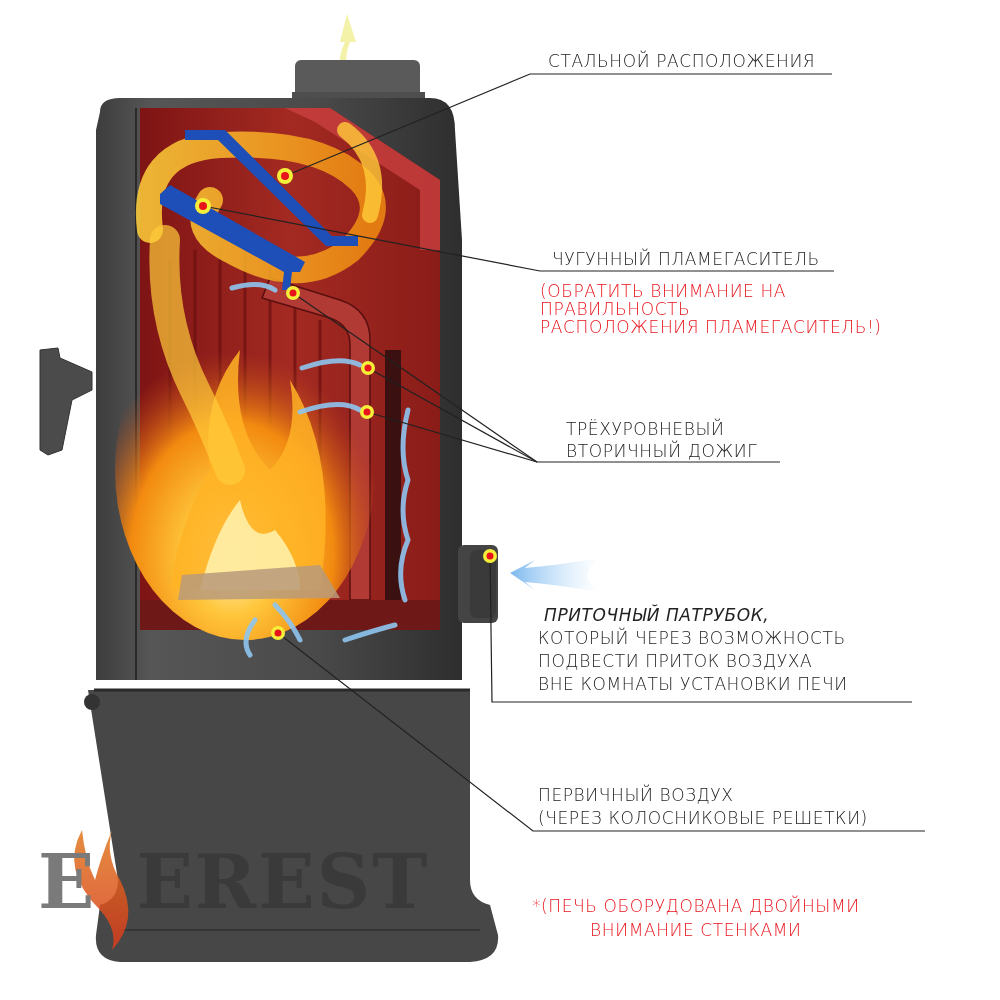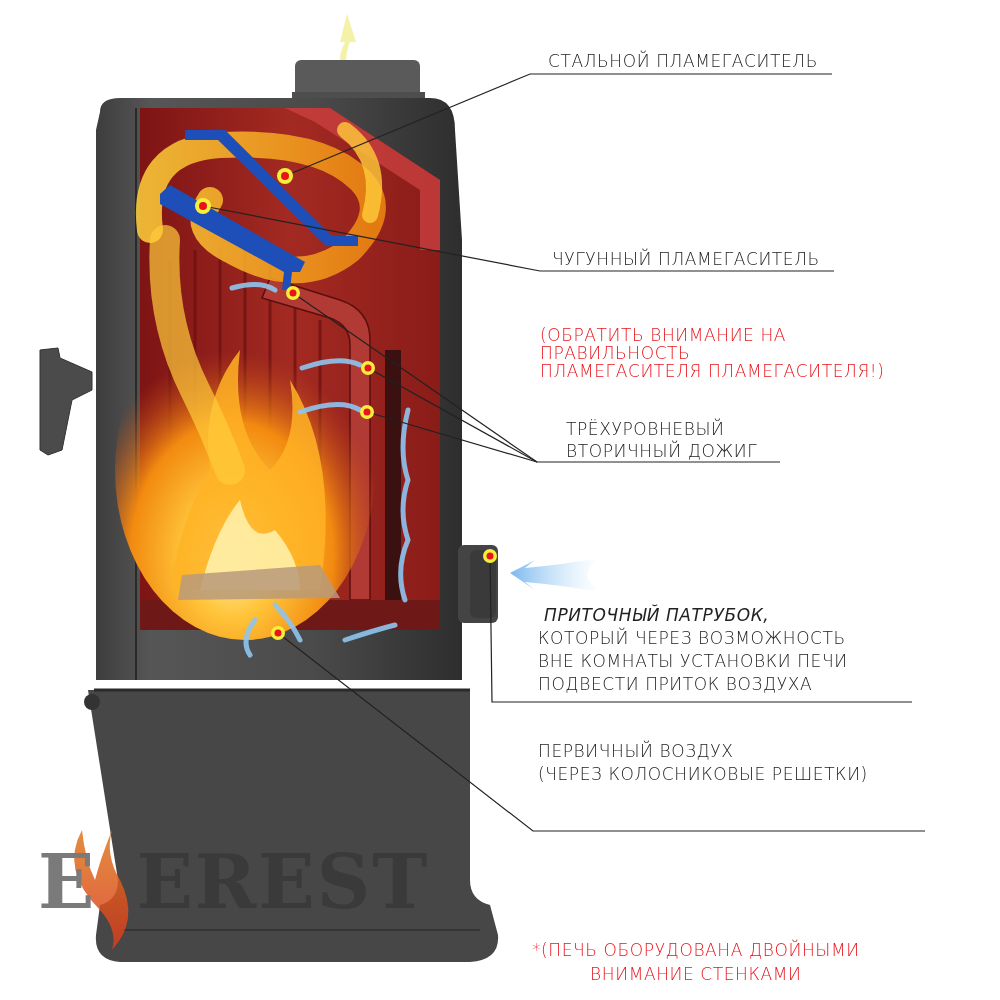--- a/index.html
+++ b/index.html
@@ -1,19 +1,19 @@
 <!DOCTYPE html>
 <html><head>
 <meta charset="utf-8">
 <style>
   html, body { margin:0; padding:0; background:#ffffff; }
   body { width:1000px; height:1000px; position:relative; overflow:hidden; font-family:"DejaVu Sans", sans-serif; }
   #stage { position:absolute; left:0; top:0; width:1000px; height:1000px; }
   .label { position:absolute; font-family:"DejaVu Sans", sans-serif; font-size:17px; letter-spacing:0.6px; color:#222222; line-height:22px; white-space:nowrap; font-weight:300; }
-  .label.red { color:#e8141c;margin-top:44px; }
+  .label.red { color:#e8141c; }
   .label .line { display:block; }
   .logo { position:absolute; left:38px; top:842px; font-family:"DejaVu Serif", serif; font-weight:bold; font-size:74px; letter-spacing:2px; color:#7a7a7a; line-height:80px; }
   .logo .dark { color:#3a3a3a; }
 </style>
 </head>
 <body>
 
 <svg id="stage" width="1000" height="1000" viewBox="0 0 1000 1000" xmlns="http://www.w3.org/2000/svg">
   <defs>
     <linearGradient id="bodyGrad" x1="0" x2="1" y1="0" y2="0">
@@ -167,45 +167,45 @@
         <circle cx="278" cy="633" r="3.5" fill="#e8141c"></circle>
       </g>
   </g>
 
   <g>
     <path d="M82 830 Q60 870 100 910 Q118 930 112 950 Q140 920 120 880 Q105 855 112 830 Q100 860 95 880 Q85 860 82 830 Z" fill="url(#flameLogo)" opacity="0.85"></path>
   </g>
 </svg>
 
 <div class="label" style="left:548px; top:50px;">
-  <span class="line">СТАЛЬНОЙ ПЛАМЕГАСИТЕЛЬ</span>
+  <span class="line">СТАЛЬНОЙ РАСПОЛОЖЕНИЯ</span>
 </div>
 
 <div class="label" style="left:552px; top:248px;">
   <span class="line">ЧУГУННЫЙ ПЛАМЕГАСИТЕЛЬ</span>
 </div>
 <div class="label red" style="left:540px; top:282px; line-height:18px;">
   <span class="line">(ОБРАТИТЬ ВНИМАНИЕ НА</span>
   <span class="line">ПРАВИЛЬНОСТЬ</span>
-  <span class="line">ПЛАМЕГАСИТЕЛЯ ПЛАМЕГАСИТЕЛЯ!)</span>
+  <span class="line">РАСПОЛОЖЕНИЯ ПЛАМЕГАСИТЕЛЬ!)</span>
 </div>
 
 <div class="label" style="left:558px; top:418px;margin-left:8px;">
   <span class="line">ТРЁХУРОВНЕВЫЙ</span>
   <span class="line">ВТОРИЧНЫЙ ДОЖИГ</span>
 </div>
 
 <div class="label" style="left:538px; top:604px; line-height:23px;">
   <span class="line" style="white-space:pre;font-style:italic;"> ПРИТОЧНЫЙ ПАТРУБОК,</span>
   <span class="line">КОТОРЫЙ ЧЕРЕЗ ВОЗМОЖНОСТЬ</span>
+  <span class="line">ПОДВЕСТИ ПРИТОК ВОЗДУХА</span>
   <span class="line">ВНЕ КОМНАТЫ УСТАНОВКИ ПЕЧИ</span>
-  <span class="line">ПОДВЕСТИ ПРИТОК ВОЗДУХА</span>
-</div>
-
-<div class="label" style="left:538px; top:740px; line-height:23px;">
+</div>
+
+<div class="label" style="left:538px; top:784px; line-height:23px;">
   <span class="line">ПЕРВИЧНЫЙ ВОЗДУХ</span>
   <span class="line">(ЧЕРЕЗ КОЛОСНИКОВЫЕ РЕШЕТКИ)</span>
 </div>
 
 <div class="label red" style="left:532px; top:894px; line-height:24px;text-align:center;">
   <span class="line">*(ПЕЧЬ ОБОРУДОВАНА ДВОЙНЫМИ</span>
   <span class="line">ВНИМАНИЕ СТЕНКАМИ</span>
 </div>
 
 <div class="logo">

